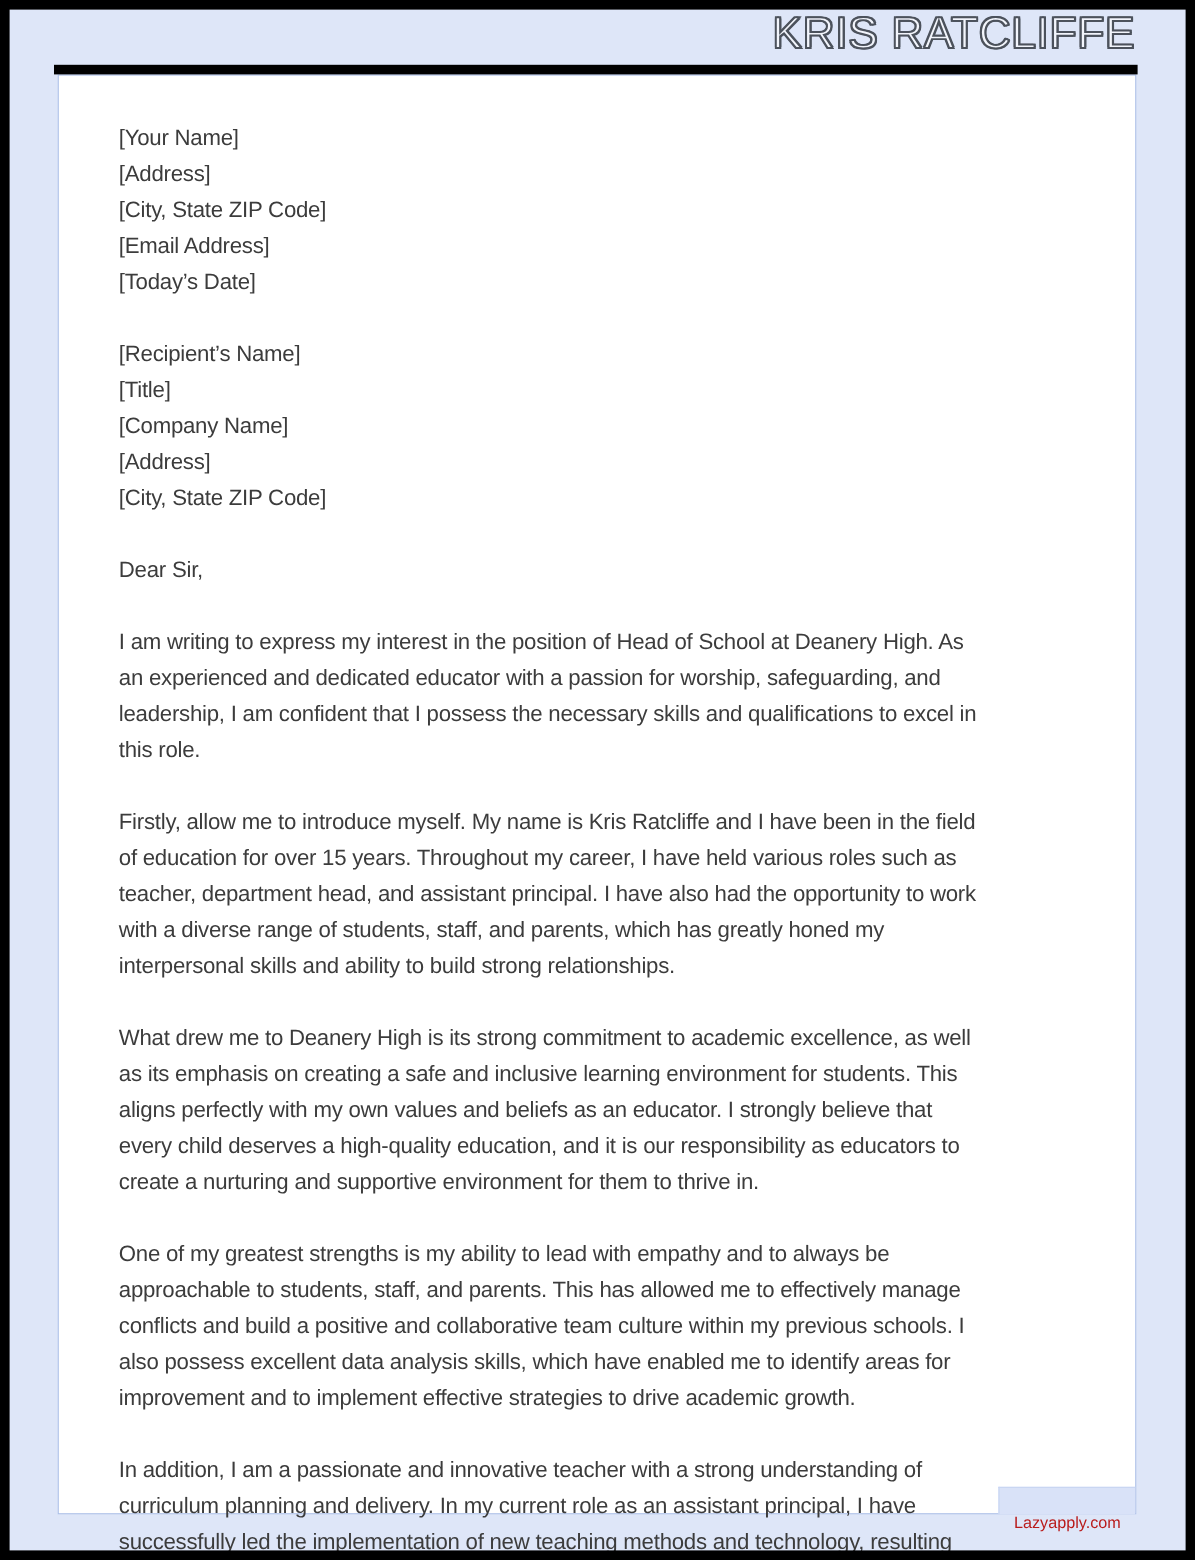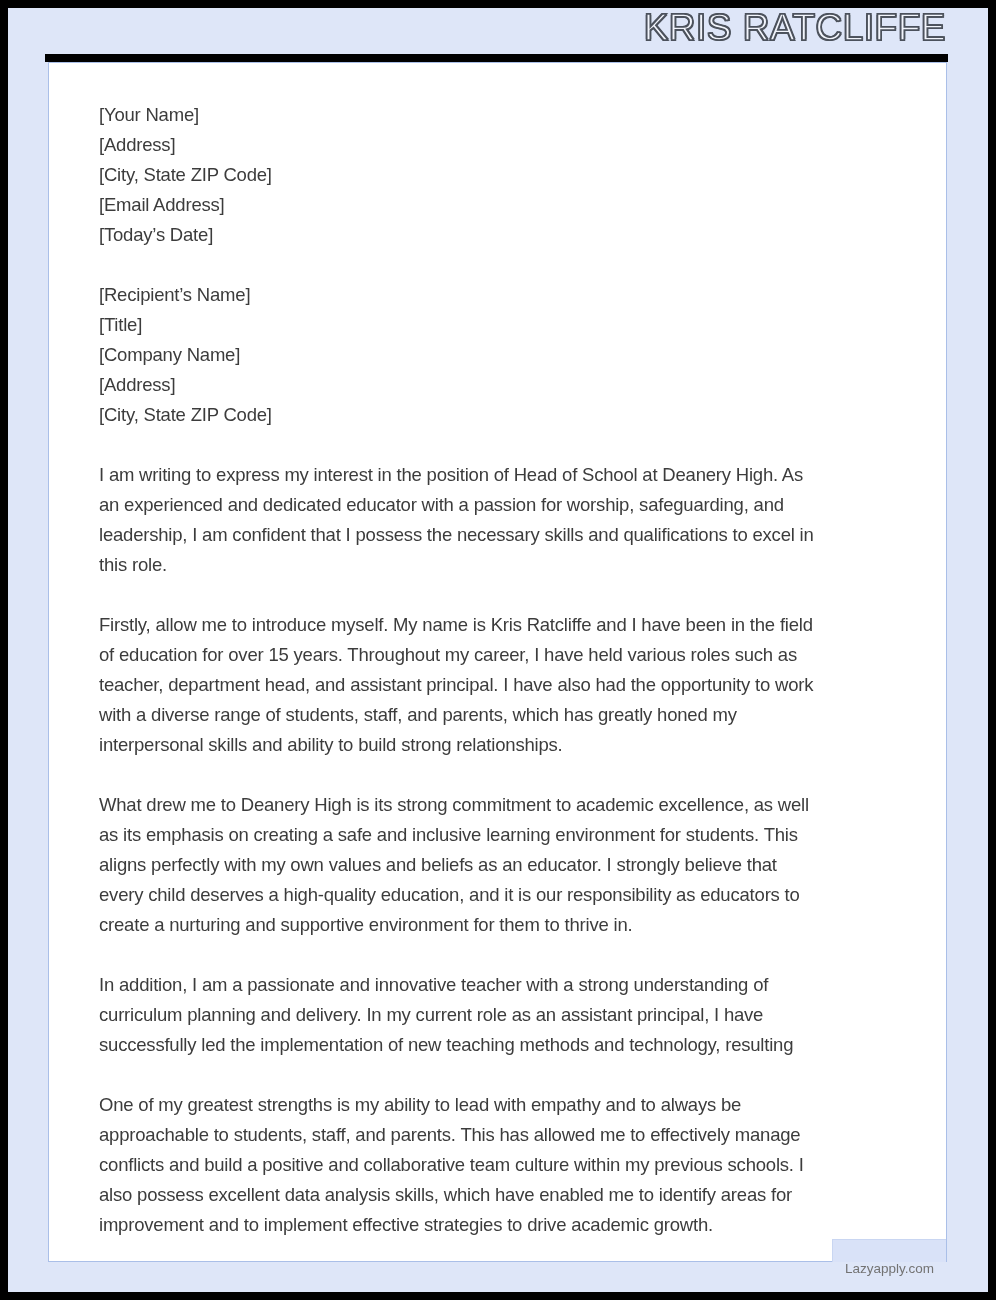--- a/index.html
+++ b/index.html
@@ -87,21 +87,21 @@
     border-top: 1px solid #c9d6f2;
     border-left: 1px solid #c9d6f2;
     box-sizing: border-box;
     display: flex;
     align-items: center;
     justify-content: center;
     z-index: 5;
   }
   .watermark span {
     font-size: 13.5px;
-    color: #737373;
+    color: #b91c1c;
     letter-spacing: 0;
     margin-top: 34px;
   }
 </style>
 </head>
 <body>
 
 <div class="header-name">KRIS RATCLIFFE</div>
 
 <div class="top-bar"></div>
@@ -114,47 +114,48 @@
 [City, State ZIP Code]
 [Email Address]
 [Today’s Date]</div>
 
     <div class="block">[Recipient’s Name]
 [Title]
 [Company Name]
 [Address]
 [City, State ZIP Code]</div>
 
+    <div class="block">Dear Sir,</div>
 
     <div class="block">I am writing to express my interest in the position of Head of School at Deanery High. As
 an experienced and dedicated educator with a passion for worship, safeguarding, and
 leadership, I am confident that I possess the necessary skills and qualifications to excel in
 this role.</div>
 
     <div class="block">Firstly, allow me to introduce myself. My name is Kris Ratcliffe and I have been in the field
 of education for over 15 years. Throughout my career, I have held various roles such as
 teacher, department head, and assistant principal. I have also had the opportunity to work
 with a diverse range of students, staff, and parents, which has greatly honed my
 interpersonal skills and ability to build strong relationships.</div>
 
     <div class="block">What drew me to Deanery High is its strong commitment to academic excellence, as well
 as its emphasis on creating a safe and inclusive learning environment for students. This
 aligns perfectly with my own values and beliefs as an educator. I strongly believe that
 every child deserves a high-quality education, and it is our responsibility as educators to
 create a nurturing and supportive environment for them to thrive in.</div>
 
-    <div class="block">In addition, I am a passionate and innovative teacher with a strong understanding of
-curriculum planning and delivery. In my current role as an assistant principal, I have
-successfully led the implementation of new teaching methods and technology, resulting</div>
-
     <div class="block">One of my greatest strengths is my ability to lead with empathy and to always be
 approachable to students, staff, and parents. This has allowed me to effectively manage
 conflicts and build a positive and collaborative team culture within my previous schools. I
 also possess excellent data analysis skills, which have enabled me to identify areas for
 improvement and to implement effective strategies to drive academic growth.</div>
+
+    <div class="block">In addition, I am a passionate and innovative teacher with a strong understanding of
+curriculum planning and delivery. In my current role as an assistant principal, I have
+successfully led the implementation of new teaching methods and technology, resulting</div>
 
   </div>
 </div>
 
 <div class="watermark">
   <span>Lazyapply.com</span>
 </div>
 
 <div class="border-frame"></div>
 

